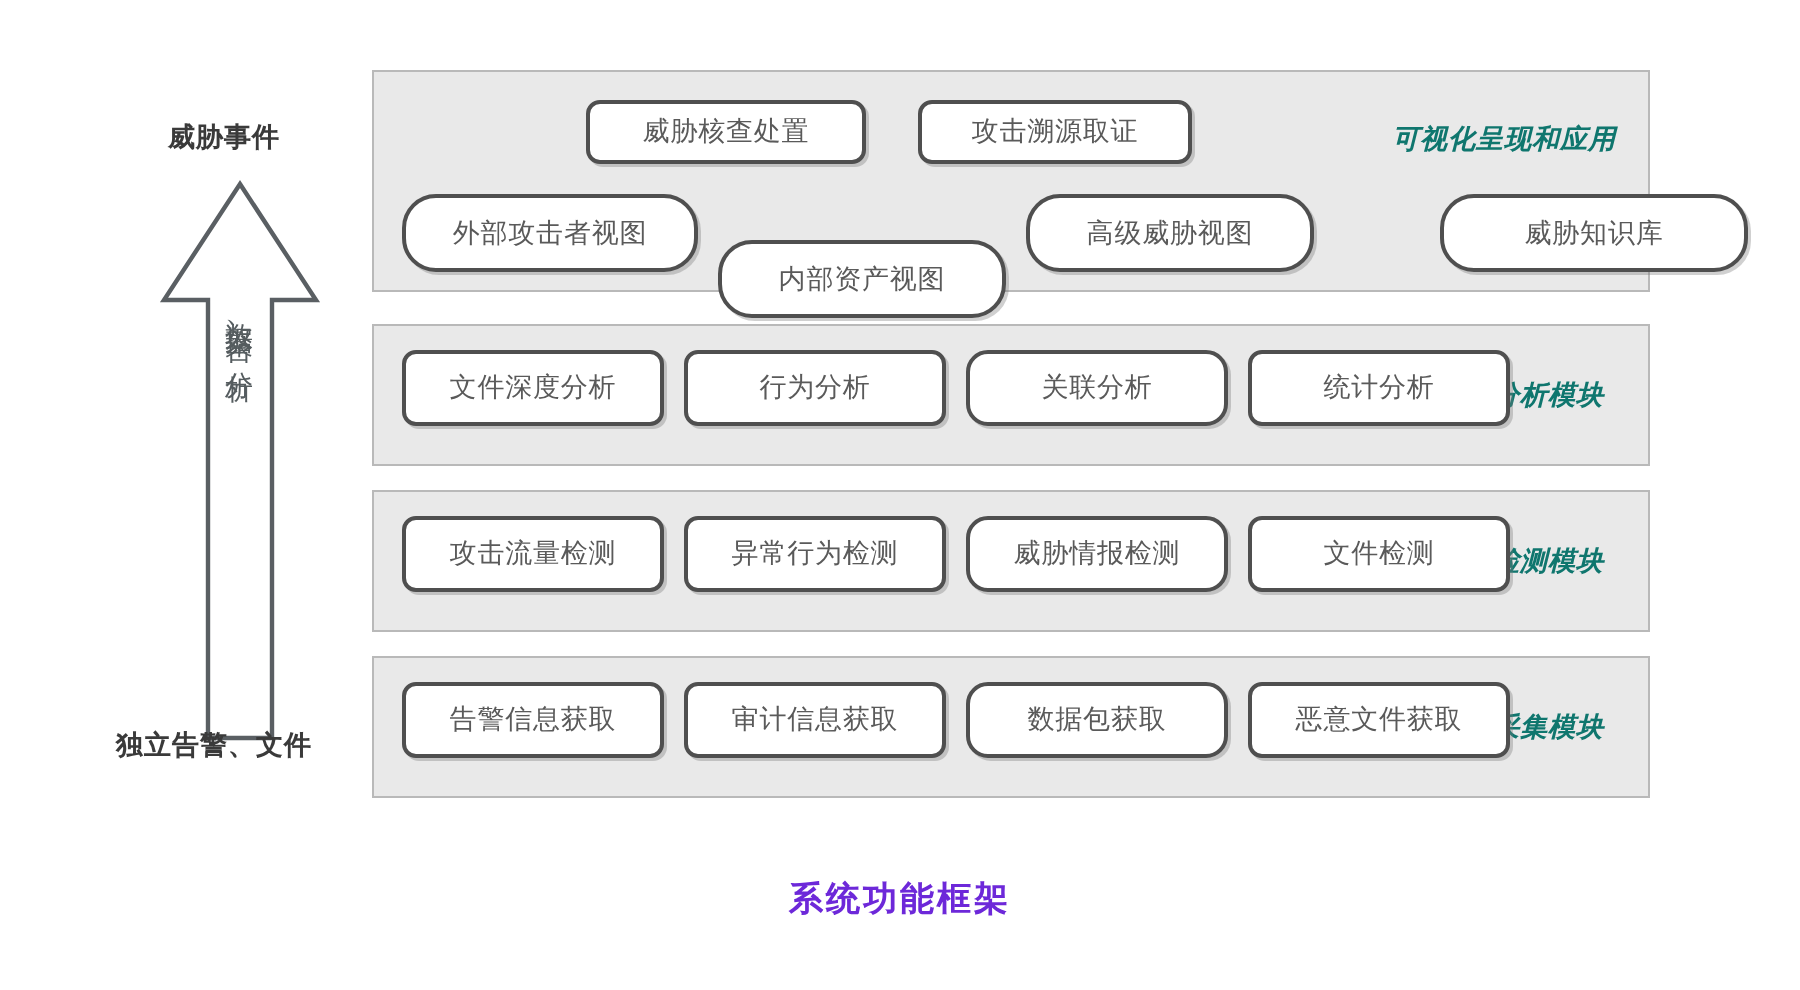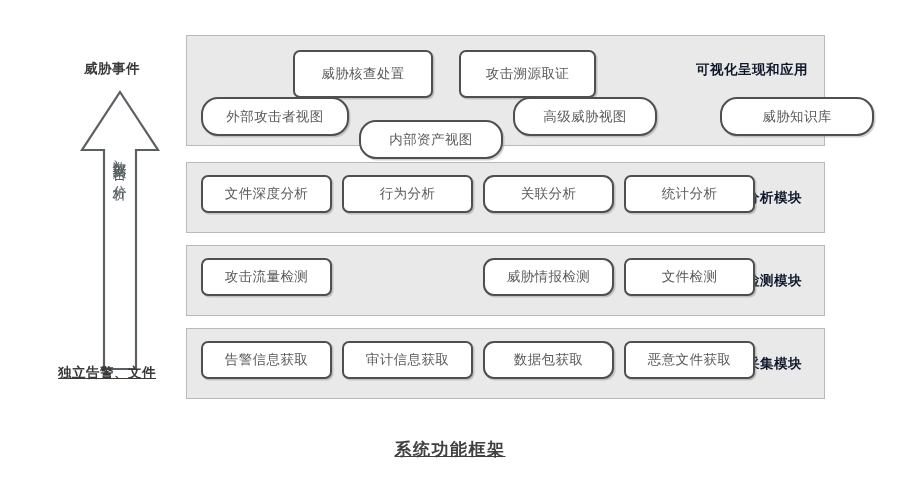--- a/index.html
+++ b/index.html
@@ -60,21 +60,20 @@
   }
   #label-threat-event {
     left: 84px;
     top: 60px;
     letter-spacing: 0.5px;
   }
   #label-independent-alarm {
     left: 58px;
     top: 364px;
     letter-spacing: 0.5px;
-    text-decoration: underline;
   }
 
   
   .panel {
     position: absolute;
     left: 186px;
     width: 639px;
     background: #e9e9e9;
     border: 1px solid #b9b9b9;
     box-sizing: border-box;
@@ -82,23 +81,24 @@
   #panel-visualization { top: 35px;  height: 111px; }
   #panel-analysis      { top: 162px; height: 71px;  }
   #panel-detection     { top: 245px; height: 71px;  }
   #panel-collection    { top: 328px; height: 71px;  }
 
   .panel-title {
     position: absolute;
     right: 14px;
     font-size: 13.5px;
     font-weight: bold;
-    color: #0f172a;
+    color: #0f766e;
     white-space: nowrap;
     letter-spacing: 0.5px;
+    font-style: italic;
   }
   #panel-visualization .panel-title { top: 25px; right: 16px; }
   #panel-analysis   .panel-title,
   #panel-detection  .panel-title,
   #panel-collection .panel-title {
     top: 50%;
     transform: translateY(-50%);
     right: 22px;
   }
 
@@ -112,21 +112,21 @@
     align-items: center;
     justify-content: center;
     font-size: 13.5px;
     color: #5a5a5a;
     white-space: nowrap;
     letter-spacing: 0.4px;
     box-shadow: 1.5px 1.5px 0 rgba(120,120,120,0.35);
   }
 
   
-  .vis-top { top: 14px; height: 48px; }
+  .vis-top { top: 14px; height: 32px; }
   #node-threat-verify   { left: 106px; width: 140px; }
   #node-attack-trace    { left: 272px; width: 137px; }
 
   
   .vis-bottom { top: 61px; height: 39px; border-radius: 17px; }
   #node-external-view   { left: 14px;  width: 148px; }
   #node-internal-view   { left: 172px; width: 144px; margin-top: 23px; }
   #node-advanced-view   { left: 326px; width: 144px; }
   #node-threat-kb       { left: 533px; width: 154px; }
 
@@ -142,23 +142,22 @@
 
   
   #caption {
     position: absolute;
     left: 0;
     top: 438px;
     width: 900px;
     text-align: center;
     font-size: 17px;
     font-weight: bold;
-    color: #404040;
+    color: #6d28d9;
     letter-spacing: 1.5px;
-    text-decoration: underline;
   }
 </style>
 </head>
 <body>
 
 <div id="diagram-root">
 
   <div class="side-label" id="label-threat-event">威胁事件</div>
 
   <div class="arrow-wrap">
@@ -186,20 +185,21 @@
     <div class="panel-title">分析模块</div>
     <div class="node row-node rn1">文件深度分析</div>
     <div class="node row-node rn2">行为分析</div>
     <div class="node row-node rn3">关联分析</div>
     <div class="node row-node rn4">统计分析</div>
   </div>
 
   <div class="panel" id="panel-detection">
     <div class="panel-title">检测模块</div>
     <div class="node row-node rn1">攻击流量检测</div>
+    <div class="node row-node rn2">异常行为检测</div>
     <div class="node row-node rn3">威胁情报检测</div>
     <div class="node row-node rn4">文件检测</div>
   </div>
 
   <div class="panel" id="panel-collection">
     <div class="panel-title">采集模块</div>
     <div class="node row-node rn1">告警信息获取</div>
     <div class="node row-node rn2">审计信息获取</div>
     <div class="node row-node rn3">数据包获取</div>
     <div class="node row-node rn4">恶意文件获取</div>

